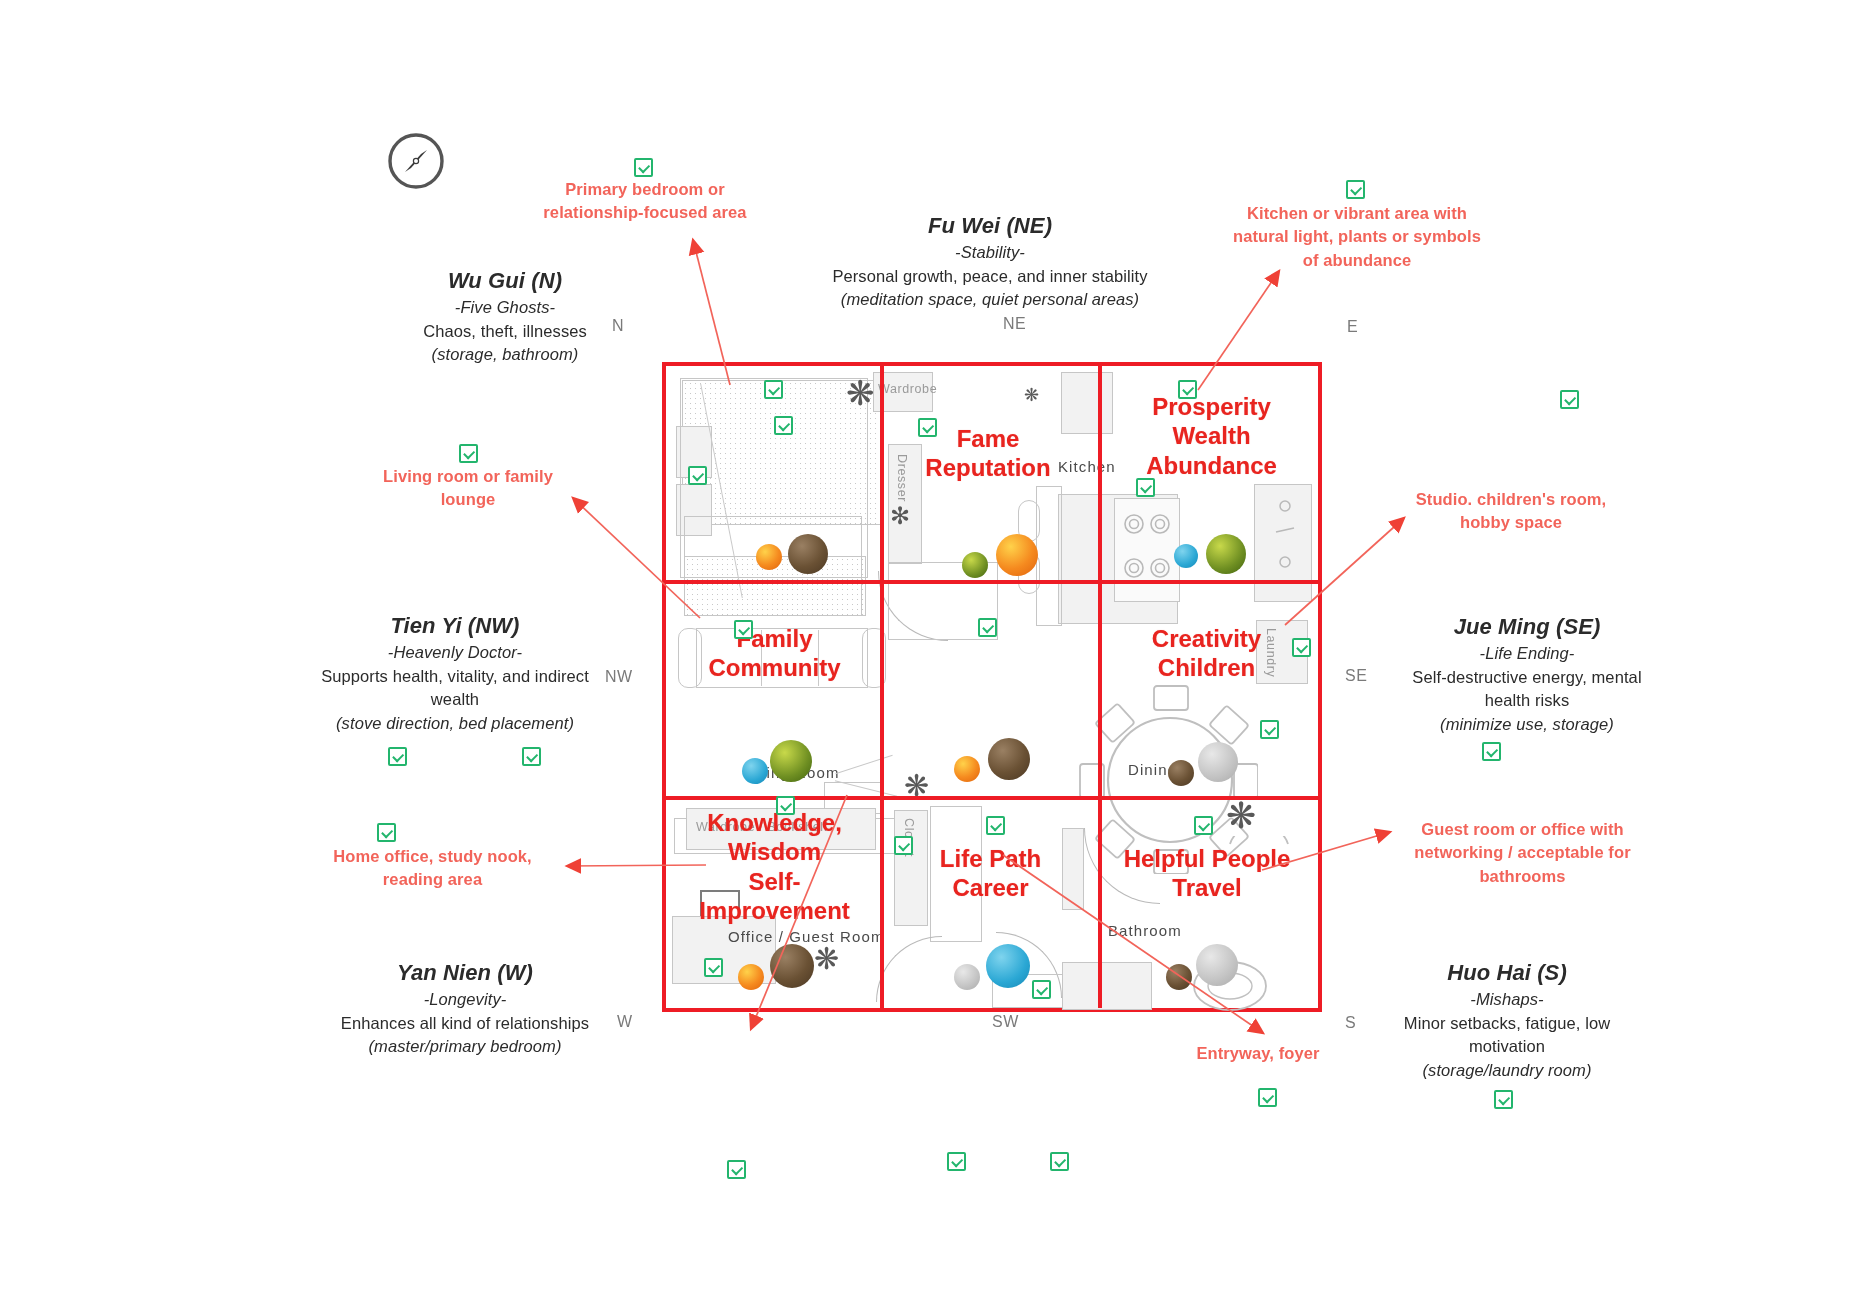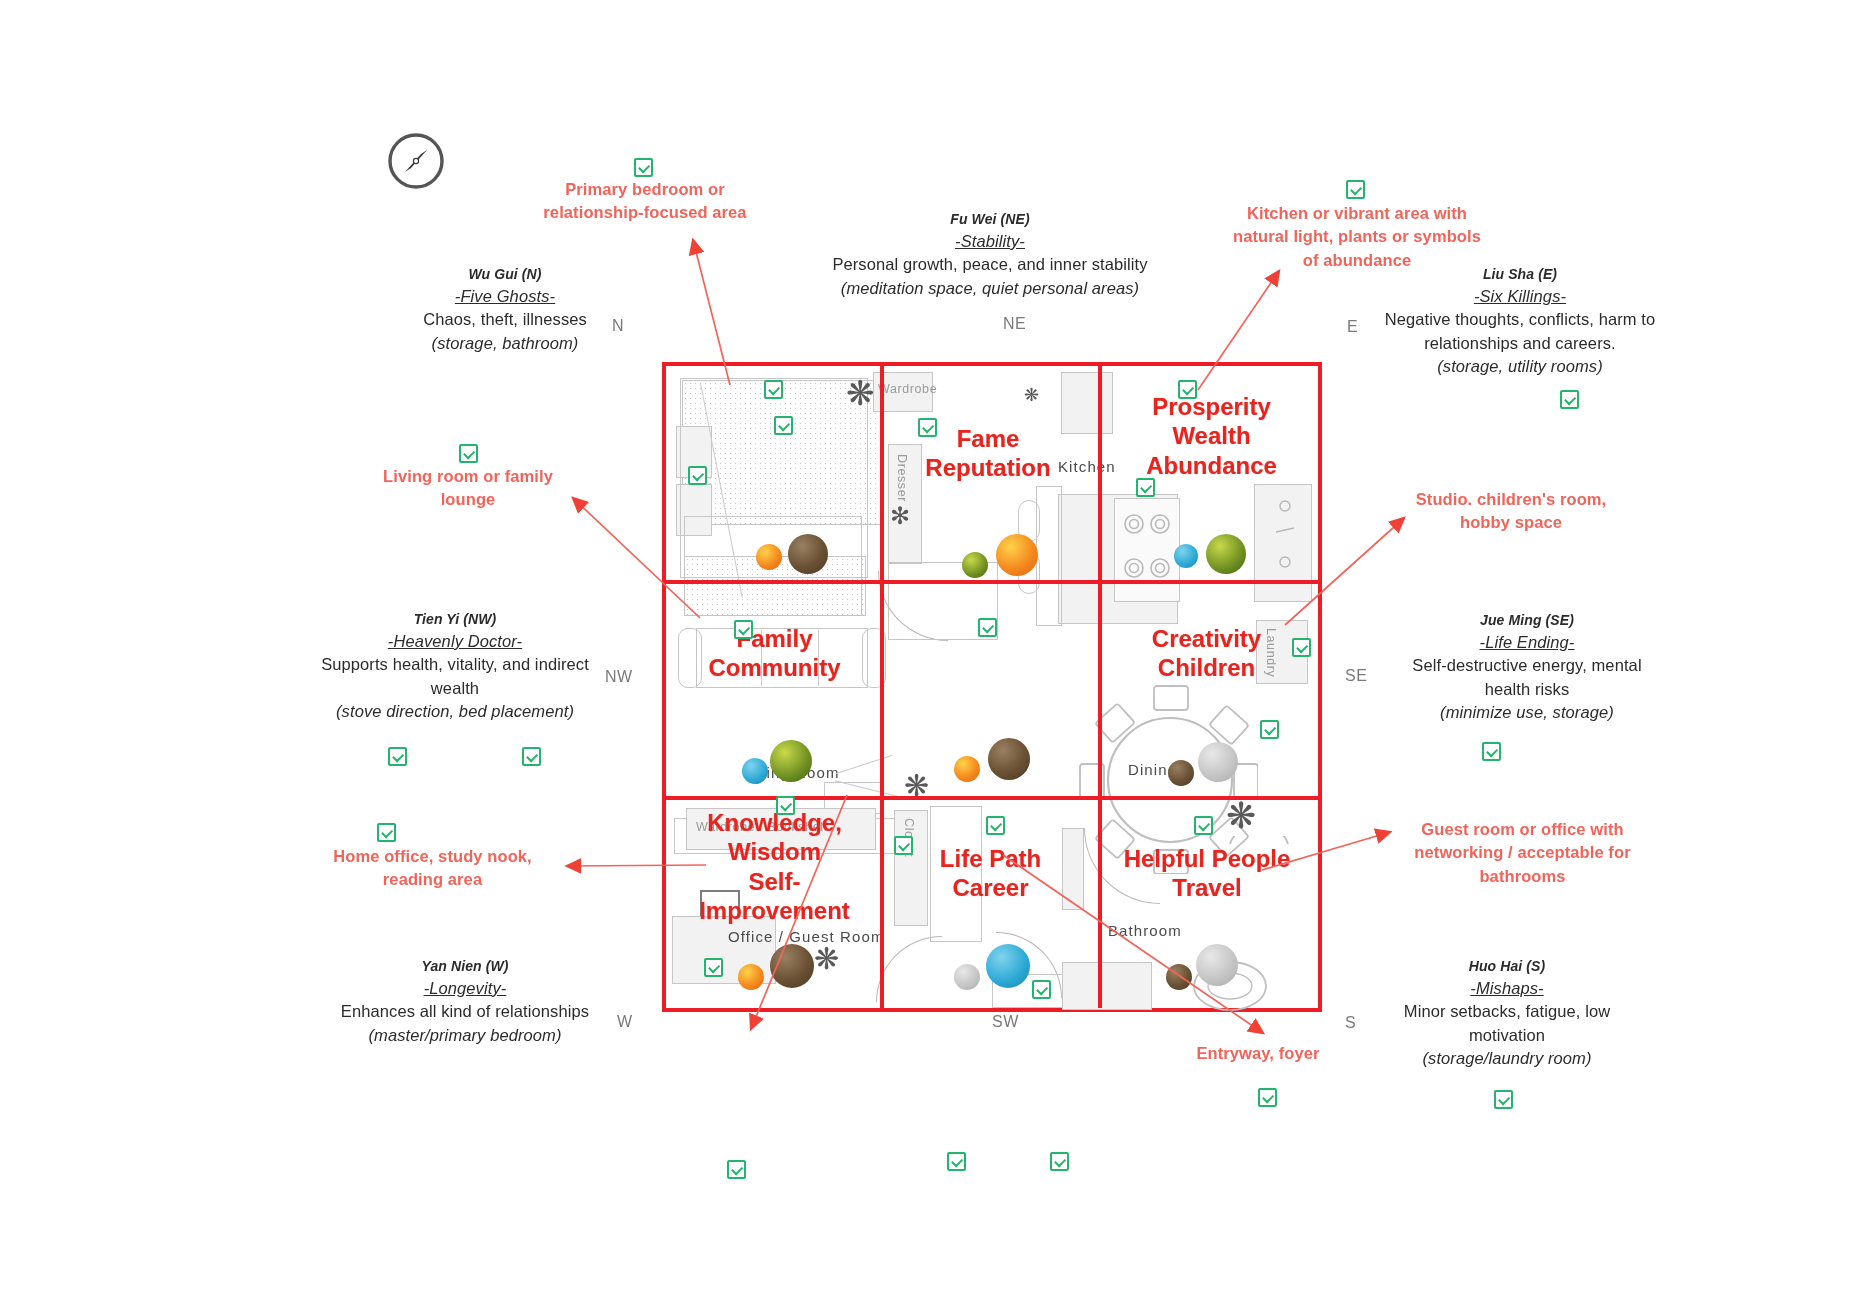--- a/index.html
+++ b/index.html
@@ -31,22 +31,22 @@
 
   
   .fsblock {
     position: absolute;
     color: #2b2b2b;
     font-size: 16.5px;
     line-height: 1.42;
     text-align: center;
     letter-spacing: .1px;
   }
-  .fsblock .fs-name { font-weight: 700; font-style: italic; font-size: 14px; display:block; }
-  .fsblock .fs-alias { font-style: italic; display:block;text-decoration:underline; }
+  .fsblock .fs-name { font-weight: 700; font-style: italic; font-size: 22px; display:block; }
+  .fsblock .fs-alias { font-style: italic; display:block; }
   .fsblock .fs-desc { display:block; }
   .fsblock .fs-note { font-style: italic; display:block; }
 
   
   .cardinal {
     position:absolute; color:#7a7a7a; font-size:16px; letter-spacing:.5px;
   }
 
   
   .chk {
@@ -144,26 +144,20 @@
     <span class="fs-note">(storage, bathroom)</span>
   </div>
 
   <div class="fsblock" style="left:790px;top:210px;width:400px;">
     <span class="fs-name">Fu Wei (NE)</span>
     <span class="fs-alias">-Stability-</span>
     <span class="fs-desc">Personal growth, peace, and inner stability</span>
     <span class="fs-note">(meditation space, quiet personal areas)</span>
   </div>
 
-  <div class="fsblock" style="left:1370px;top:265px;width:300px;">
-    <span class="fs-name">Liu Sha (E)</span>
-    <span class="fs-alias">-Six Killings-</span>
-    <span class="fs-desc">Negative thoughts, conflicts, harm to relationships and careers.</span>
-    <span class="fs-note">(storage, utility rooms)</span>
-  </div>
 
   <div class="fsblock" style="left:1392px;top:611px;width:270px;">
     <span class="fs-name">Jue Ming (SE)</span>
     <span class="fs-alias">-Life Ending-</span>
     <span class="fs-desc">Self-destructive energy, mental health risks</span>
     <span class="fs-note">(minimize use, storage)</span>
   </div>
 
   <div class="fsblock" style="left:1372px;top:957px;width:270px;">
     <span class="fs-name">Huo Hai (S)</span>

